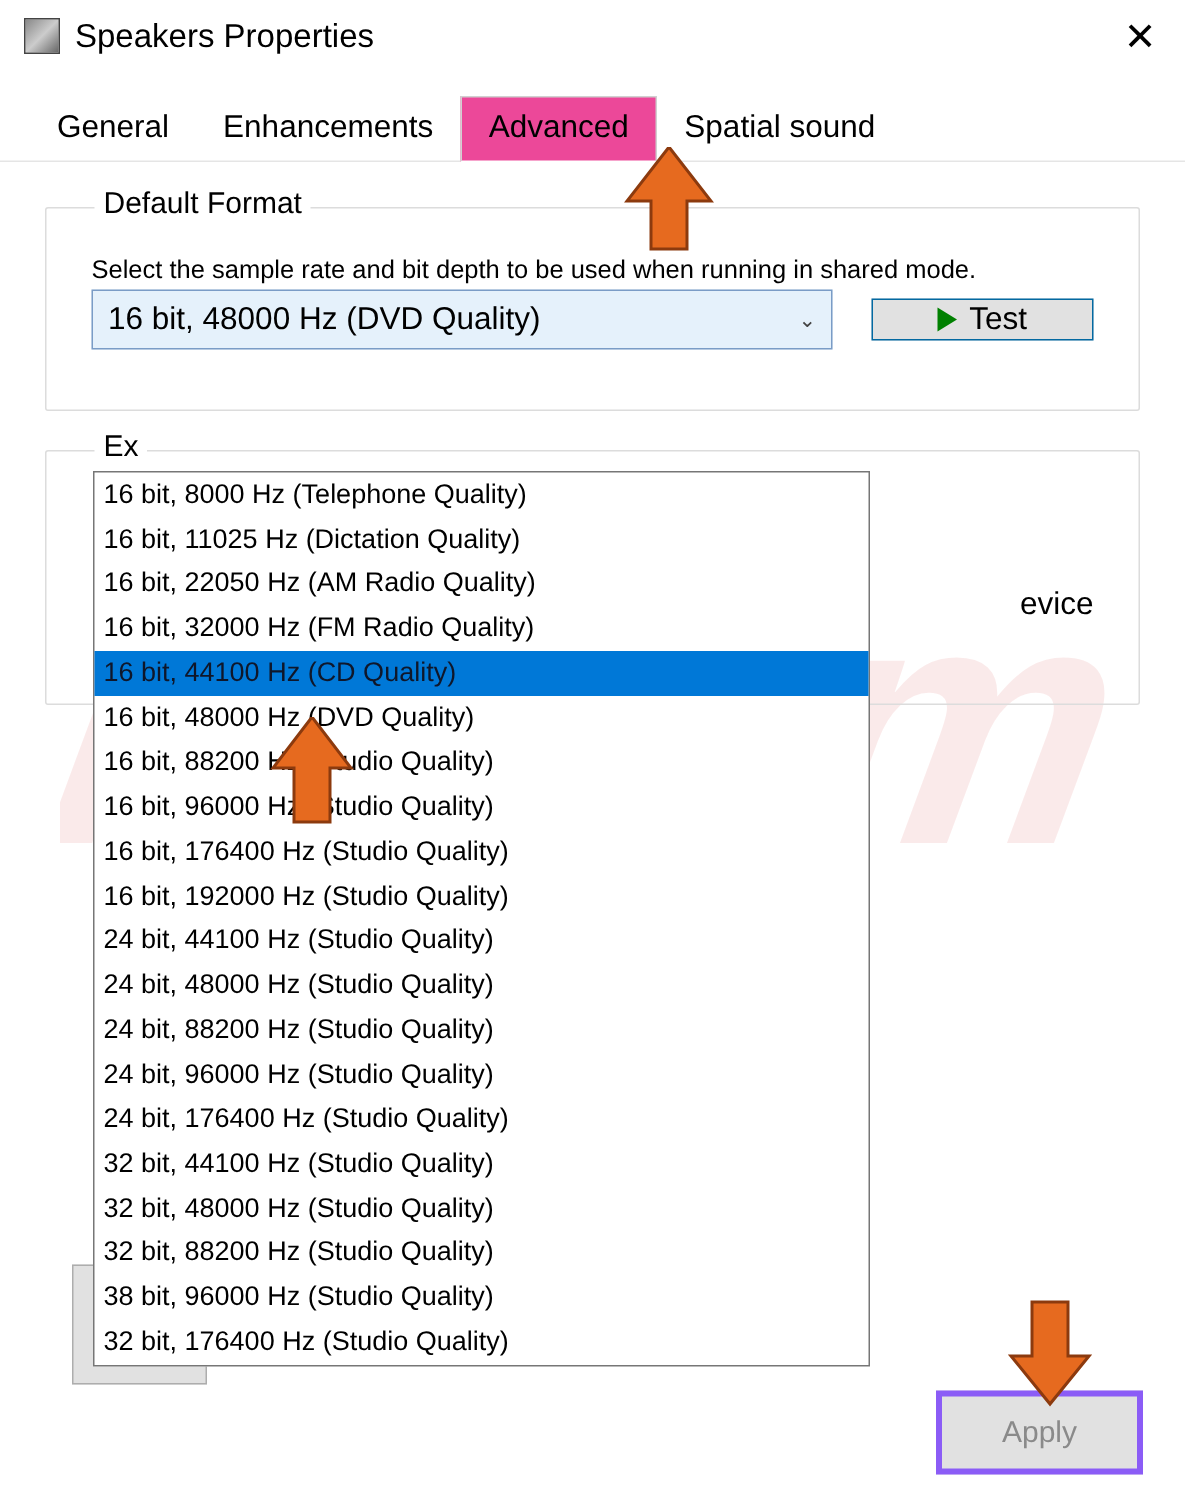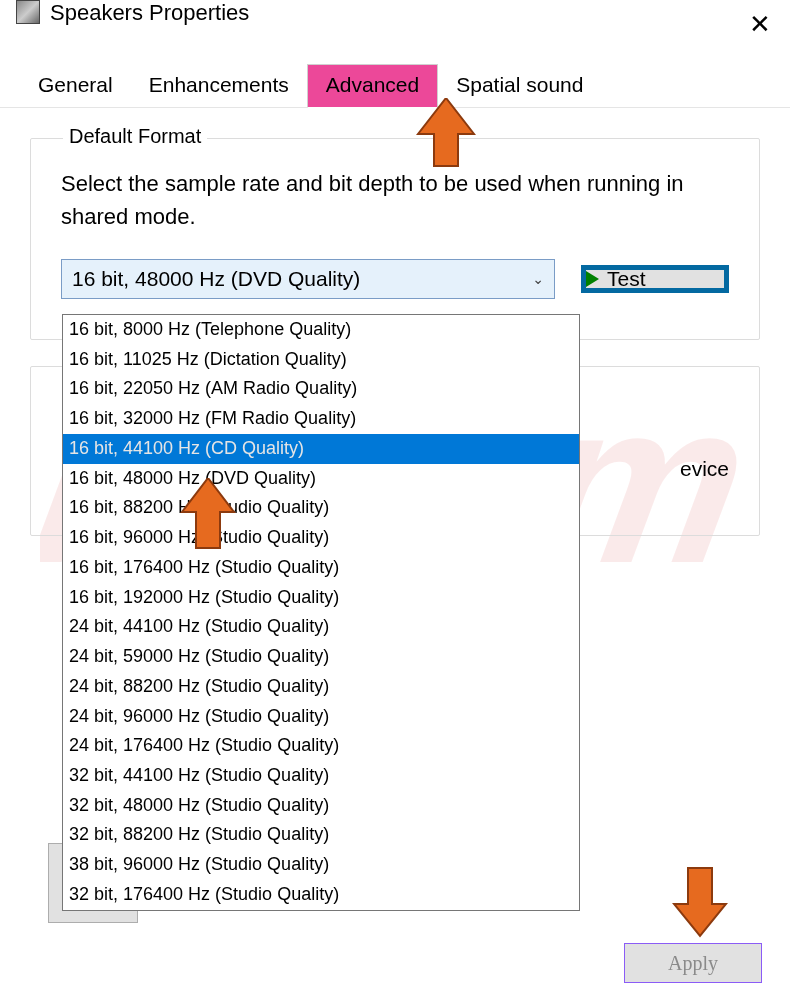--- a/index.html
+++ b/index.html
@@ -1,57 +1,57 @@
 <!DOCTYPE html>
 <html><head>
 <meta charset="utf-8">
 <style>
   * { box-sizing: border-box; margin: 0; padding: 0; font-family: "Segoe UI", Tahoma, sans-serif; }
   body { background: #ffffff; width: 790px; height: 1001px; position: relative; overflow: hidden; }
 
   
-  .titlebar { display: flex; align-items: flex-start; height: 48px; padding-left: 16px; }
+  .titlebar { display: flex; align-items: center; height: 48px; padding-left: 16px; }
   .titlebar-icon { width: 24px; height: 24px; background: linear-gradient(135deg,#888,#ccc,#666); border: 1px solid #444; margin-right: 10px; }
   .titlebar-text { font-size: 22px; color: #000; flex: 1; }
   .close-area { width: 60px; height: 48px; display:flex; align-items:center; justify-content:center; }
   .close-x { font-size: 26px; color: #000; font-weight: 300; }
 
   
   .tabs { display: flex; align-items: flex-end; border-bottom: 1px solid #e5e5e5; padding: 18px 36px 0 20px; height: 60px; }
   .tab { padding: 8px 18px 10px 18px; font-size: 21px; color: #000; cursor: pointer; position: relative; }
   .tab.active { border: 1px solid #d0d0d0; border-bottom: 1px solid #fff; background: #ec4899; margin-bottom: -1px; }
 
   
   .content { padding: 30px 30px 0 30px; position: relative; }
 
   
   .fieldset { border: 1px solid #dcdcdc; border-radius: 2px; padding: 28px 30px 40px 30px; position: relative; margin-bottom: 26px; }
   .legend { position: absolute; top: -14px; left: 32px; background: #fff; padding: 0 6px; font-size: 20px; color: #000; }
-  .desc { font-size: 22px; color: #000; line-height: 1.5; margin-bottom: 26px; }
+  .desc { font-size: 17px; color: #000; line-height: 1.5; }
 
   .combo-row { display: flex; gap: 26px; align-items: center; }
   .combo { flex: 1; height: 40px; border: 1px solid #7a9cc6; background: #e5f1fb; padding: 0 10px; font-size: 21px; color: #000; display: flex; align-items: center; justify-content: space-between; }
   .combo .chev { font-size: 14px; color: #444; }
 
-  .test-btn { width: 148px; height: 28px; border: 5px solid #0369a1; background: #e1e1e1; font-size: 21px; display: flex; align-items: center; gap: 8px; }
+  .test-btn { width: 148px; height: 28px; border: 1px solid #0369a1; background: #e1e1e1; font-size: 21px; display: flex; align-items: center; justify-content: center; gap: 8px; }
   .play-icon { width: 0; height: 0; border-left: 13px solid #008000; border-top: 8px solid transparent; border-bottom: 8px solid transparent; }
 
   
   .fieldset2 { border: 1px solid #dcdcdc; border-radius: 2px; padding: 50px 30px; position: relative; }
   .fieldset2 .legend { top: -14px; }
   .peek-text { font-size: 21px; color: #000; position: absolute; right: 30px; top: 60px; margin-top: 30px; }
 
   
   .dropdown-list { position: absolute; left: 62px; top: 314px; width: 518px; border: 1px solid #767676; background: #fff; z-index: 5; }
   .dd-item { font-size: 18px; color: #000; padding: 2px 6px; line-height: 1.43; white-space: nowrap; }
-  .dd-item.highlight { background: #0078d7; color: #e5e5e5; }
+  .dd-item.highlight { background: #0078d7; color: #0f172a; }
 
   
   .button-row { position: absolute; bottom: 18px; left: 0; right: 0; display: flex; justify-content: flex-end; gap: 14px; padding: 0 28px; }
-  .dlg-btn { width: 138px; height: 40px; border: 1px solid #8b5cf6; background: #e1e1e1; font-size: 20px; color: #000; font-family: Liberation Serif, serif; }
+  .dlg-btn { width: 138px; height: 56px; border: 4px solid #8b5cf6; background: #e1e1e1; font-size: 20px; color: #000; }
   .dlg-btn.disabled { color: #8a8a8a; }
   
   .ok-stub { position:absolute; left:48px; bottom:78px; width:90px; height:80px; background:#e1e1e1; border:1px solid #adadad; }
 
   
   .arrow-svg { position: absolute; pointer-events: none; z-index: 10; }
 
   
   .wm { position:absolute; top:350px; left:40px; right:40px; height:360px; pointer-events:none; overflow:hidden; opacity:0.08; }
   .wm-text { font-size:230px; font-weight:700; color:#c00; font-style:italic; white-space:nowrap; transform:skewX(-10deg); }
@@ -109,21 +109,21 @@
   <div class="dd-item">16 bit, 11025 Hz (Dictation Quality)</div>
   <div class="dd-item">16 bit, 22050 Hz (AM Radio Quality)</div>
   <div class="dd-item">16 bit, 32000 Hz (FM Radio Quality)</div>
   <div class="dd-item highlight">16 bit, 44100 Hz (CD Quality)</div>
   <div class="dd-item">16 bit, 48000 Hz (DVD Quality)</div>
   <div class="dd-item">16 bit, 88200 Hz (Studio Quality)</div>
   <div class="dd-item">16 bit, 96000 Hz (Studio Quality)</div>
   <div class="dd-item">16 bit, 176400 Hz (Studio Quality)</div>
   <div class="dd-item">16 bit, 192000 Hz (Studio Quality)</div>
   <div class="dd-item">24 bit, 44100 Hz (Studio Quality)</div>
-  <div class="dd-item">24 bit, 59000 Hz (Studio Quality)</div>
+  <div class="dd-item">24 bit, 48000 Hz (Studio Quality)</div>
   <div class="dd-item">24 bit, 88200 Hz (Studio Quality)</div>
   <div class="dd-item">24 bit, 96000 Hz (Studio Quality)</div>
   <div class="dd-item">24 bit, 176400 Hz (Studio Quality)</div>
   <div class="dd-item">32 bit, 44100 Hz (Studio Quality)</div>
   <div class="dd-item">32 bit, 48000 Hz (Studio Quality)</div>
   <div class="dd-item">32 bit, 88200 Hz (Studio Quality)</div>
   <div class="dd-item">38 bit, 96000 Hz (Studio Quality)</div>
   <div class="dd-item">32 bit, 176400 Hz (Studio Quality)</div>
 
 </div>

